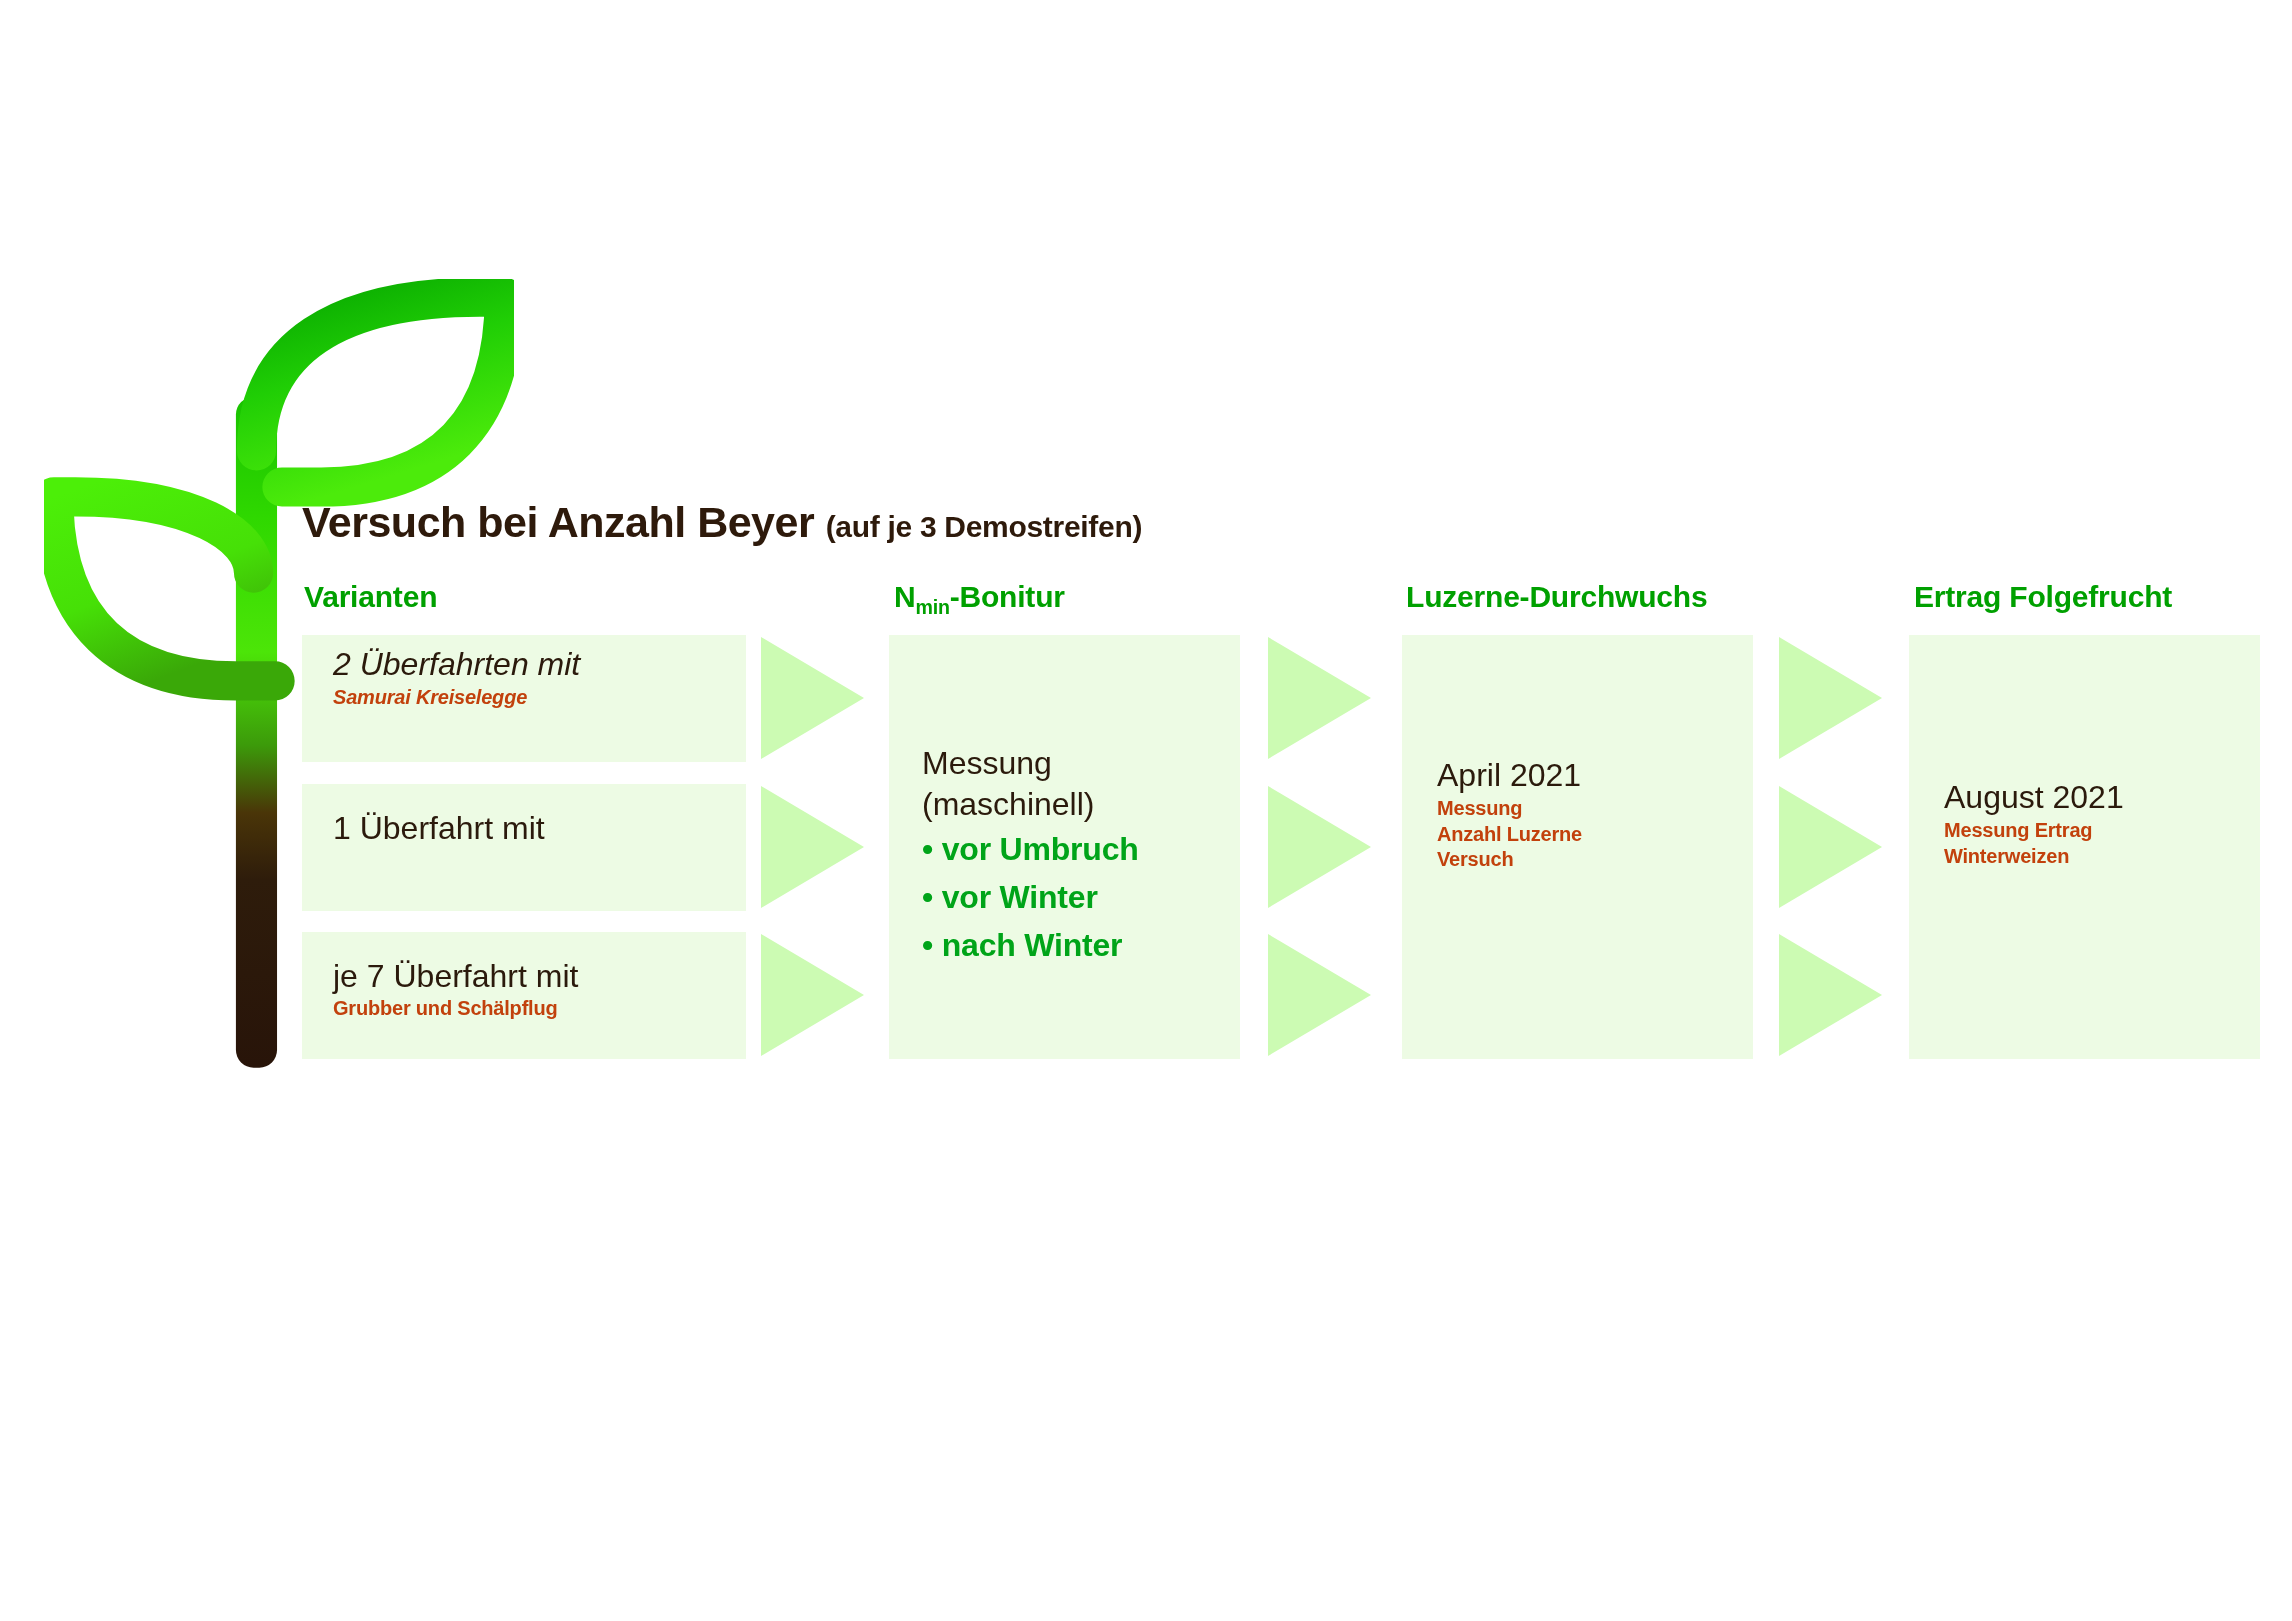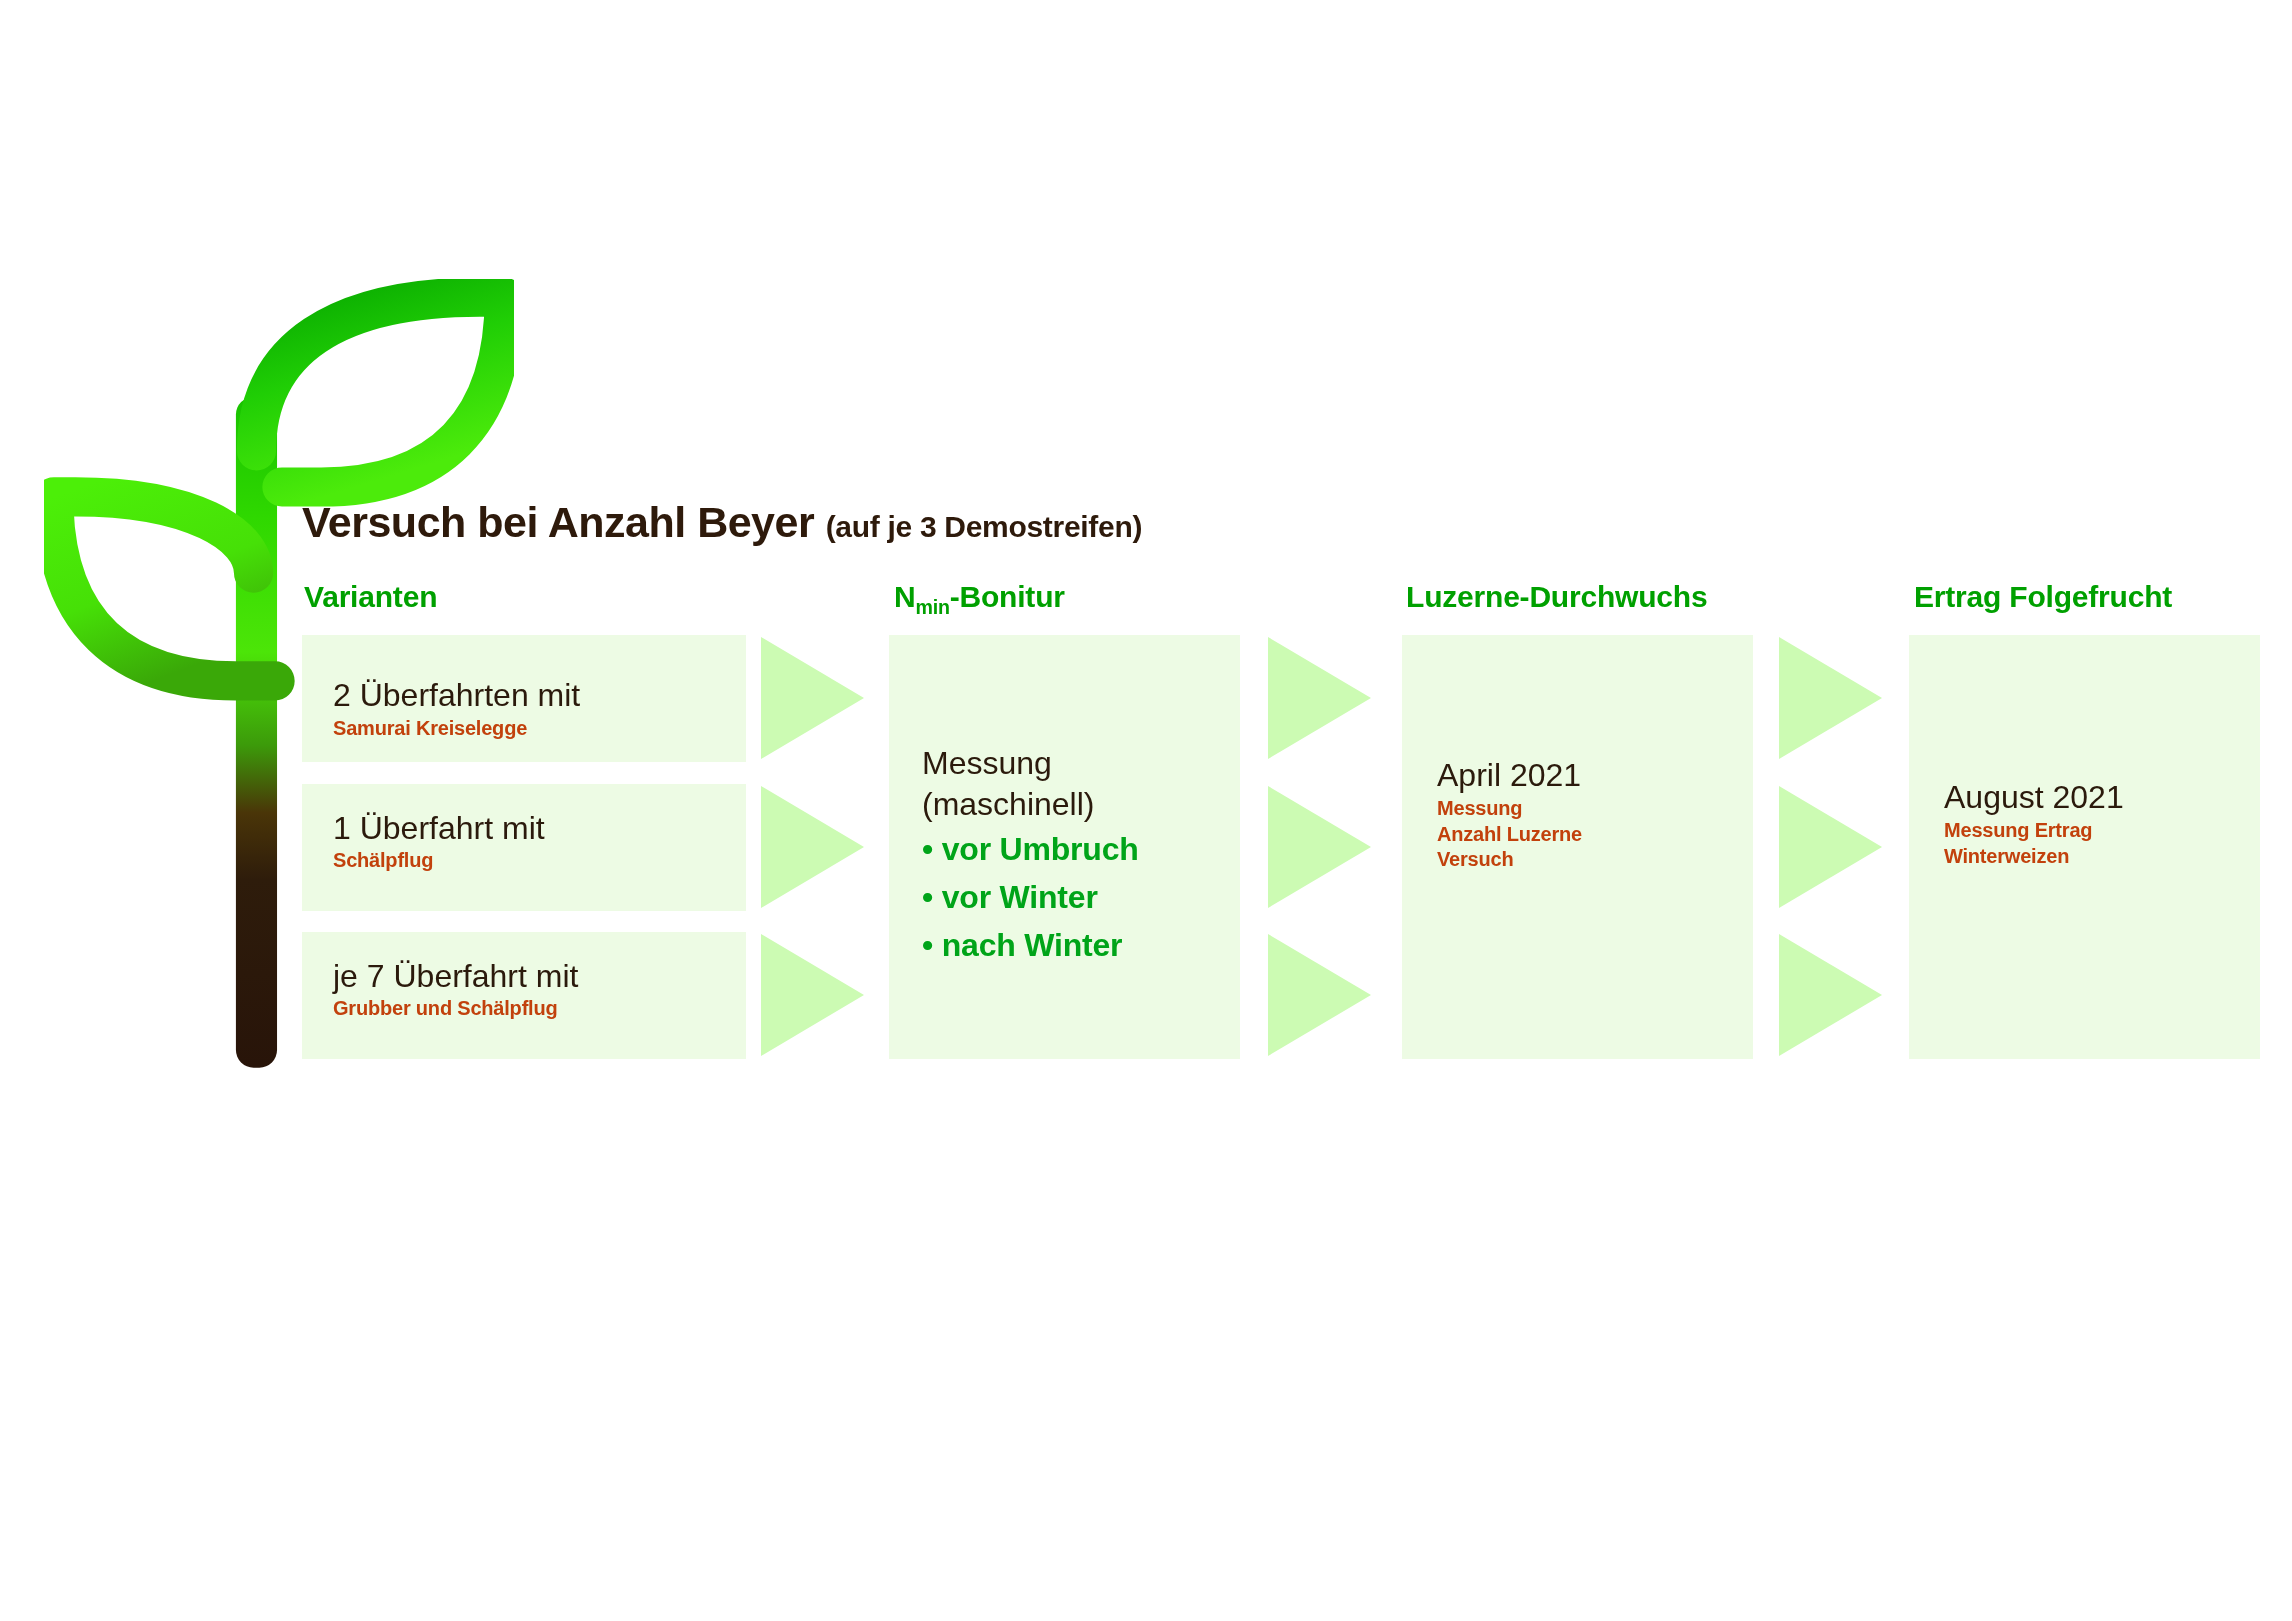--- a/index.html
+++ b/index.html
@@ -91,21 +91,21 @@
     line-height: 1.5;
     white-space: nowrap;
     letter-spacing: -0.2px;
   }
 
   
   #box-v1 { left: 302px; top: 635px; width: 444px; height: 127px; }
   #box-v2 { left: 302px; top: 784px; width: 444px; height: 127px; }
   #box-v3 { left: 302px; top: 932px; width: 444px; height: 127px; }
 
-  #box-v1 .panel-text { top: 40px; }
+  #box-v1 .panel-text { top: 9px; font-style: italic; }
   #box-v2 .panel-text { top: 23.5px; }
   #box-v3 .panel-text { top: 23.5px; }
 
   
   #box-nmin { left: 889px; top: 635px; width: 351px; height: 424px; }
   #box-nmin .panel-text { top: 108px; left: 33px; }
 
   
   #box-luzerne { left: 1402px; top: 635px; width: 351px; height: 424px; }
   #box-luzerne .panel-text { top: 120px; left: 35px; }
@@ -205,21 +205,20 @@
 <div class="panel" id="box-v1">
   <div class="panel-text">
     <div class="line-dark">2 Überfahrten mit</div>
     <div class="line-green">Samurai Kreiselegge</div>
   </div>
 </div>
 
 <div class="panel" id="box-v2">
   <div class="panel-text">
     <div class="line-dark">1 Überfahrt mit</div>
-    <div class="line-green">Schälpflug</div>
   </div>
 </div>
 
 <div class="panel" id="box-v3">
   <div class="panel-text">
     <div class="line-dark">je 7 Überfahrt mit</div>
     <div class="line-green">Grubber und Schälpflug</div>
   </div>
 </div>
 

